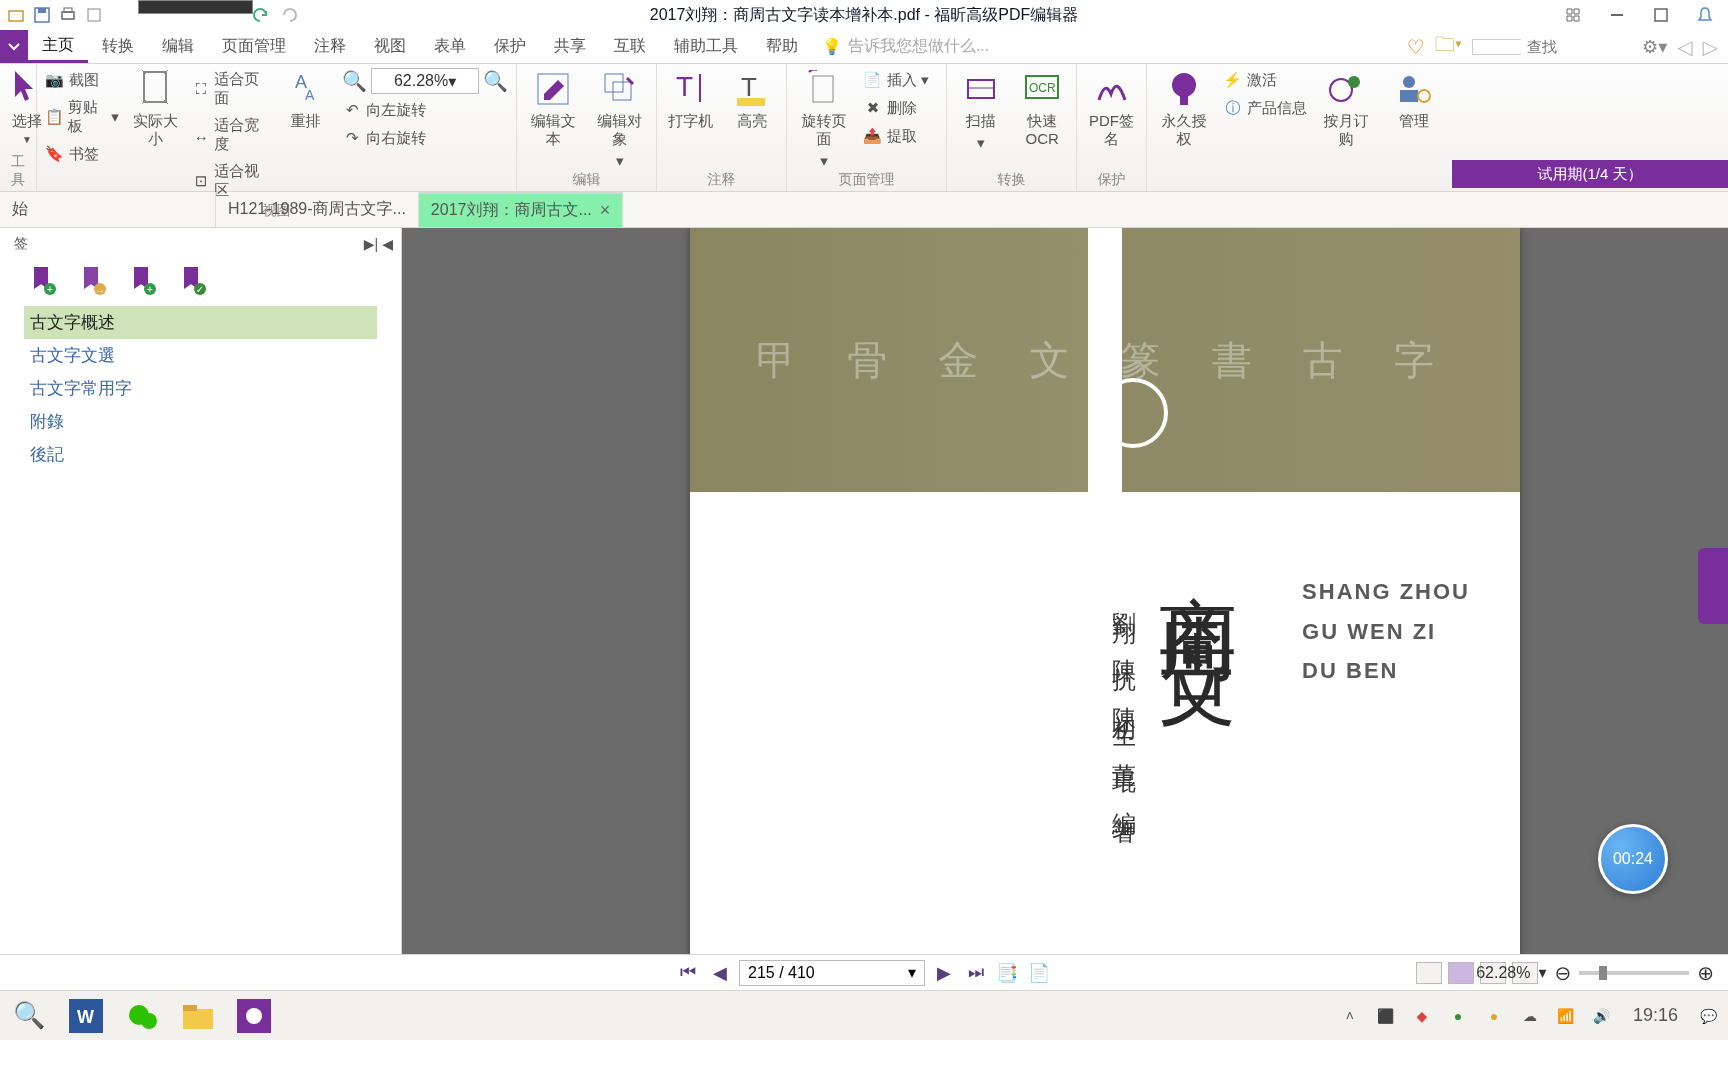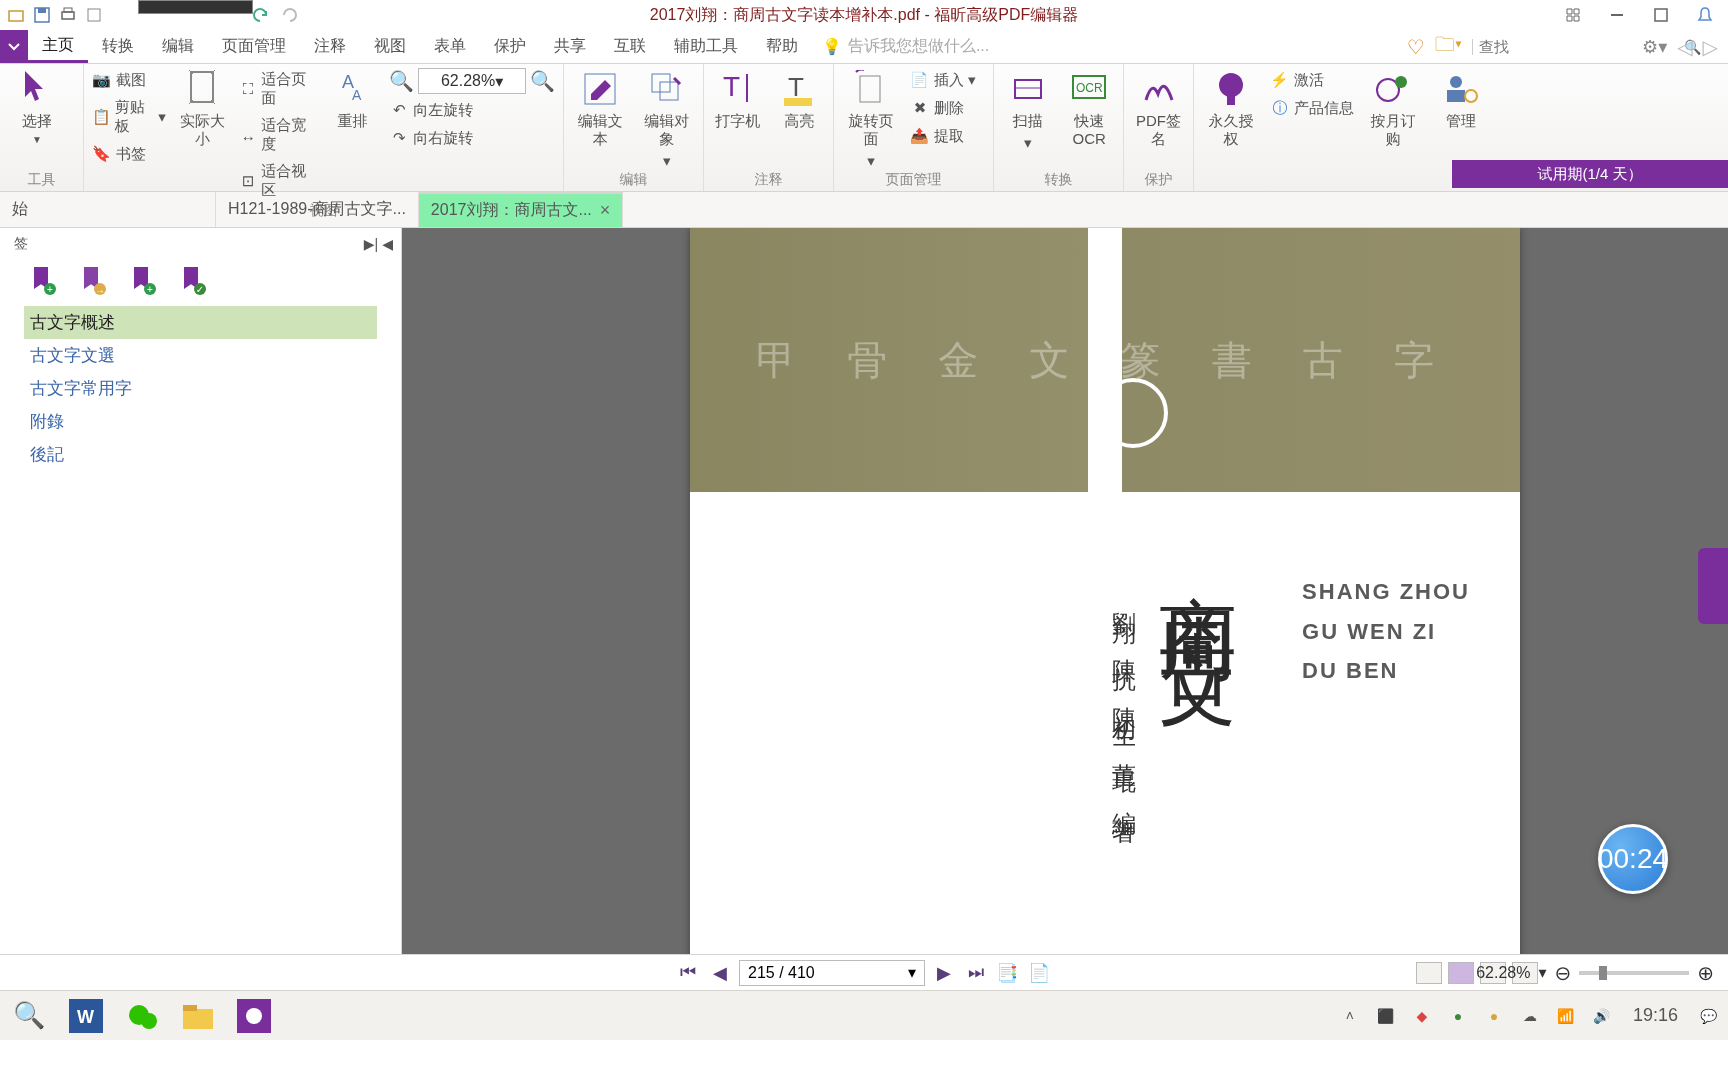--- a/index.html
+++ b/index.html
@@ -5,32 +5,32 @@
 * { margin:0; padding:0; box-sizing:border-box; font-family:"Microsoft YaHei","Segoe UI",sans-serif; }
 body { width:1728px; height:1080px; background:#fff; overflow:hidden; position:relative; font-size:14px; }
 
 
 .qat { height:30px; background:#fff; display:flex; align-items:center; padding:0 4px; gap:2px; }
 .qat-btn { width:24px; height:24px; display:flex; align-items:center; justify-content:center; cursor:pointer; }
 .minibar { position:absolute; left:138px; top:0; width:115px; height:14px; background:#333; border:1px solid #888; }
 
 
 .titlebar { position:absolute; top:0; left:0; right:0; height:30px; display:flex; align-items:center; justify-content:center; pointer-events:none; }
-.titlebar span { color:#7f1d1d; font-size:16px; }
+.titlebar span { color:#0f172a; font-size:16px; }
 .win-controls { position:absolute; right:0; top:0; height:30px; display:flex; align-items:center; gap:18px; padding:0 10px; }
 .win-btn { width:26px; height:22px; display:flex; align-items:center; justify-content:center; color:#444; cursor:pointer; }
 
 
 .menubar { height:34px; display:flex; align-items:stretch; border-bottom:1px solid #d8d4d0; }
 .file-tab { width:28px; background:#792e9c; display:flex; align-items:center; justify-content:center; color:#fff; }
 .menu-tab { padding:0 14px; display:flex; align-items:center; color:#555; cursor:pointer; font-size:16px; }
 .menu-tab.active { border-bottom:3px solid #792e9c; color:#222; }
 .help-prompt { display:flex; align-items:center; color:#aaa; gap:6px; padding:0 10px; font-size:16px; }
 .menu-right { margin-left:auto; display:flex; align-items:center; gap:10px; padding-right:10px; }
-.search-box { width:160px; height:16px; border:1px solid #ccc; display:flex; align-items:center; }
+.search-box { width:160px; height:16px; border:1px solid #ccc; display:flex; align-items:center;padding-left:48px; }
 .search-box input { border:none; outline:none; flex:1; padding:0 6px; font-size:15px; color:#999; }
 .search-box .mag { width:26px; text-align:center; color:#792e9c; }
 
 
 .ribbon { height:128px; background:linear-gradient(#fdfdfd,#f3f1ef); display:flex; border-bottom:1px solid #d8d4d0; }
 .rgroup { border-right:1px solid #e3ded9; padding:4px 8px 0 8px; display:flex; flex-direction:column; }
 .rgroup-body { flex:1; display:flex; gap:10px; align-items:flex-start; }
 .rgroup-label { text-align:center; color:#888; font-size:14px; padding-bottom:2px; }
 .big-btn { display:flex; flex-direction:column; align-items:center; justify-content:flex-start; width:58px; cursor:pointer; gap:4px; color:#555; font-size:15px; text-align:center; line-height:1.2; padding-top:2px; }
 .big-btn .ico { width:38px; height:38px; display:flex; align-items:center; justify-content:center; }
@@ -65,21 +65,21 @@
 .canvas { flex:1; background:#6b6b6b; position:relative; overflow:hidden; }
 .page { position:absolute; left:288px; top:0; width:830px; height:980px; background:#fff; box-shadow:0 0 8px rgba(0,0,0,.4); }
 .page-top { height:264px; background:linear-gradient(90deg,#8a8660 0%,#94906c 48%,#fff 48%,#fff 52%,#8e8a66 52%,#948f6a 100%); position:relative; overflow:hidden; }
 .page-top::after { content:"甲 骨 金 文 篆 書 古 字"; position:absolute; inset:0; color:rgba(255,255,255,.35); font-size:40px; letter-spacing:20px; display:flex; align-items:center; justify-content:center; flex-wrap:wrap; }
 .seal { position:absolute; left:408px; top:150px; width:70px; height:70px; border:4px solid #fff; border-radius:50%; }
 .page-body { position:absolute; top:264px; left:0; right:0; bottom:0; }
 .pinyin { position:absolute; right:50px; top:80px; color:#5a5a5a; font-size:22px; letter-spacing:2px; line-height:1.8; font-weight:bold; }
 .v-title { position:absolute; right:270px; top:40px; writing-mode:vertical-rl; font-family:"KaiTi","STKaiti",serif; font-size:78px; color:#2a2a2a; letter-spacing:18px; }
 .v-authors { position:absolute; right:380px; top:100px; writing-mode:vertical-rl; font-family:"KaiTi","STKaiti",serif; font-size:24px; color:#333; letter-spacing:8px; }
 
-.rec-badge { position:absolute; right:60px; bottom:60px; width:70px; height:70px; border-radius:50%; background:radial-gradient(circle at 30% 30%,#6ab4f2,#2d7ed6); color:#fff; display:flex; align-items:center; justify-content:center; font-size:28px; box-shadow:0 2px 8px rgba(0,0,0,.3); border:3px solid #fff; }
+.rec-badge { position:absolute; right:60px; bottom:60px; width:70px; height:70px; border-radius:50%; background:radial-gradient(circle at 30% 30%,#6ab4f2,#2d7ed6); color:#fff; display:flex; align-items:center; justify-content:center; font-size:16px; box-shadow:0 2px 8px rgba(0,0,0,.3); border:3px solid #fff; }
 .side-float { position:absolute; right:0; top:320px; width:30px; height:76px; background:#792e9c; border-radius:6px 0 0 6px; }
 
 
 .pagenav { height:36px; background:#fff; border-top:1px solid #d8d4d0; display:flex; align-items:center; justify-content:center; gap:6px; }
 .nav-btn { width:26px; height:26px; display:flex; align-items:center; justify-content:center; color:#5a3e7c; cursor:pointer; font-size:18px; }
 .page-field { width:186px; height:26px; border:1px solid #bbb; display:flex; align-items:center; padding:0 8px; font-size:16px; }
 .view-modes { position:absolute; right:190px; display:flex; gap:6px; }
 .vm { width:26px; height:22px; border:1px solid #bbb; background:#f4f2ef; cursor:pointer; }
 .vm.active { background:#cdb6df; }
 .zoom-right { position:absolute; right:14px; display:flex; align-items:center; gap:8px; font-size:16px; color:#333; }
@@ -191,21 +191,21 @@
       <span class="mag">🔍</span>
     </div>
     <span style="color:#888;font-size:18px">⚙▾</span>
     <span style="color:#bbb;font-size:20px">◁</span>
     <span style="color:#bbb;font-size:20px">▷</span>
   </div>
 </div>
 
 <div class="ribbon">
 
-  <div class="rgroup" style="width:84px">
+  <div class="rgroup" style="width:37px">
     <div class="rgroup-body">
       <div class="big-btn">
         <div class="ico">
             <svg width="32" height="40">
               <path d="M4 2 L4 28 L10 22 L14 32 L18 30 L14 20 L22 20 Z" fill="#792e9c"></path>
             </svg>
           </div>
         <span>选择</span>
         <span style="font-size:10px">▼</span>
       </div>

